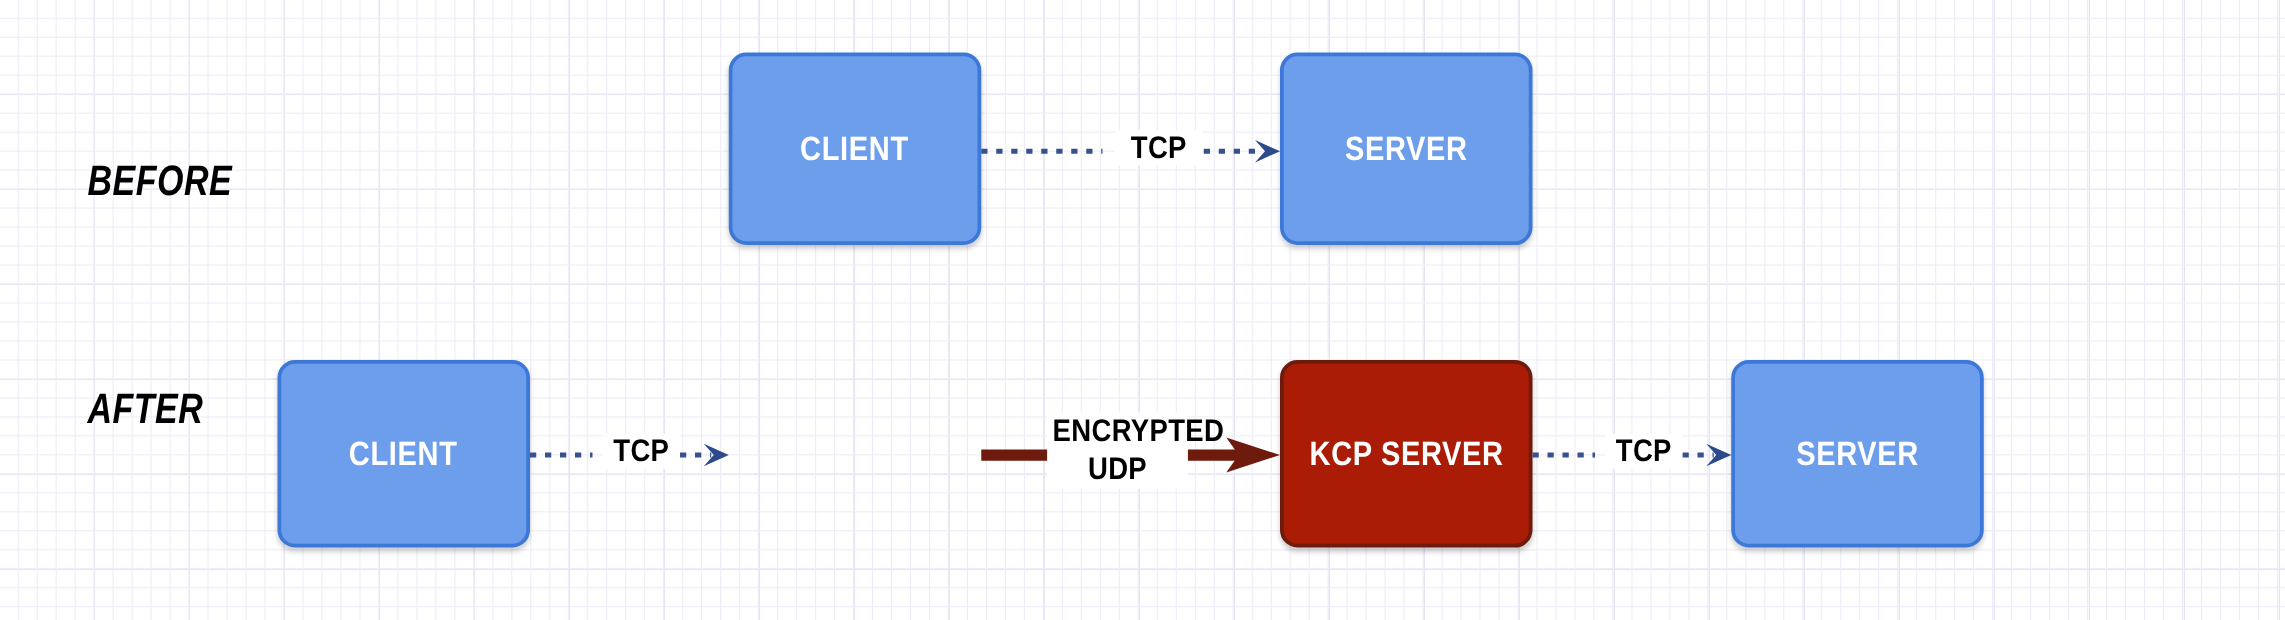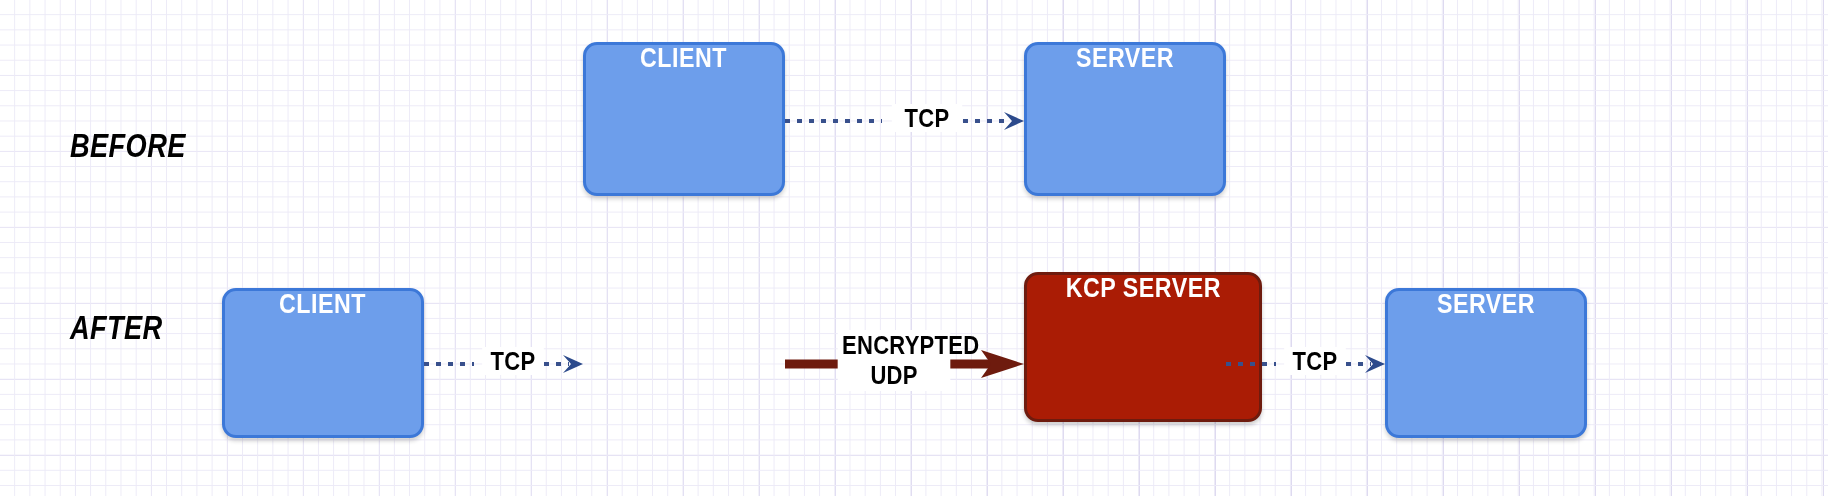--- a/index.html
+++ b/index.html
@@ -38,21 +38,21 @@
     transform-origin:left center;
     white-space:nowrap;
     line-height:1;
   }
 
   
   .node{
     position:absolute;
     box-sizing:border-box;
     display:flex;
-    align-items:flex-start;
+    align-items:center;
     justify-content:center;
     border-radius:14px;
     border-style:solid;
     border-width:3px;
   }
   .node .node-label{
     font-family:"Liberation Sans Narrow","Liberation Sans", sans-serif;
     font-weight:700;
     font-size:27px;
     letter-spacing:.6px;
@@ -139,21 +139,21 @@
     <svg width="239" height="28" viewBox="0 0 239 28">
       <line x1="0" y1="14" x2="210" y2="14" stroke="#6e1b0e" stroke-width="9" stroke-linecap="butt"></line>
       <path d="M196,0 L239,14 L196,28 L206,14 Z" fill="#6e1b0e"></path>
     </svg>
   </div>
   <div class="edge-label two-line" style="left:830px; top:330px; width:118px;">
     <span>ENCRYPTED</span><br>
     <span>UDP</span>
   </div>
 
-  <div class="node red" style="left:1024px; top:272px; width:238px; height:150px;">
+  <div class="node red" style="left:1024px; top:288px; width:202px; height:150px;">
     <span class="node-label">KCP SERVER</span>
   </div>
 
   <div class="conn" style="left:1226px; top:355px; width:159px; height:18px;">
     <svg width="159" height="18" viewBox="0 0 159 18">
       <line x1="0" y1="9" x2="50" y2="9" stroke="#38508c" stroke-width="4" stroke-dasharray="5 7" stroke-linecap="butt"></line>
       <line x1="96" y1="9" x2="145" y2="9" stroke="#38508c" stroke-width="4" stroke-dasharray="5 7" stroke-linecap="butt"></line>
       <path d="M139,0 L159,9 L139,18 L147,9 Z" fill="#2c4a8c"></path>
     </svg>
   </div>

